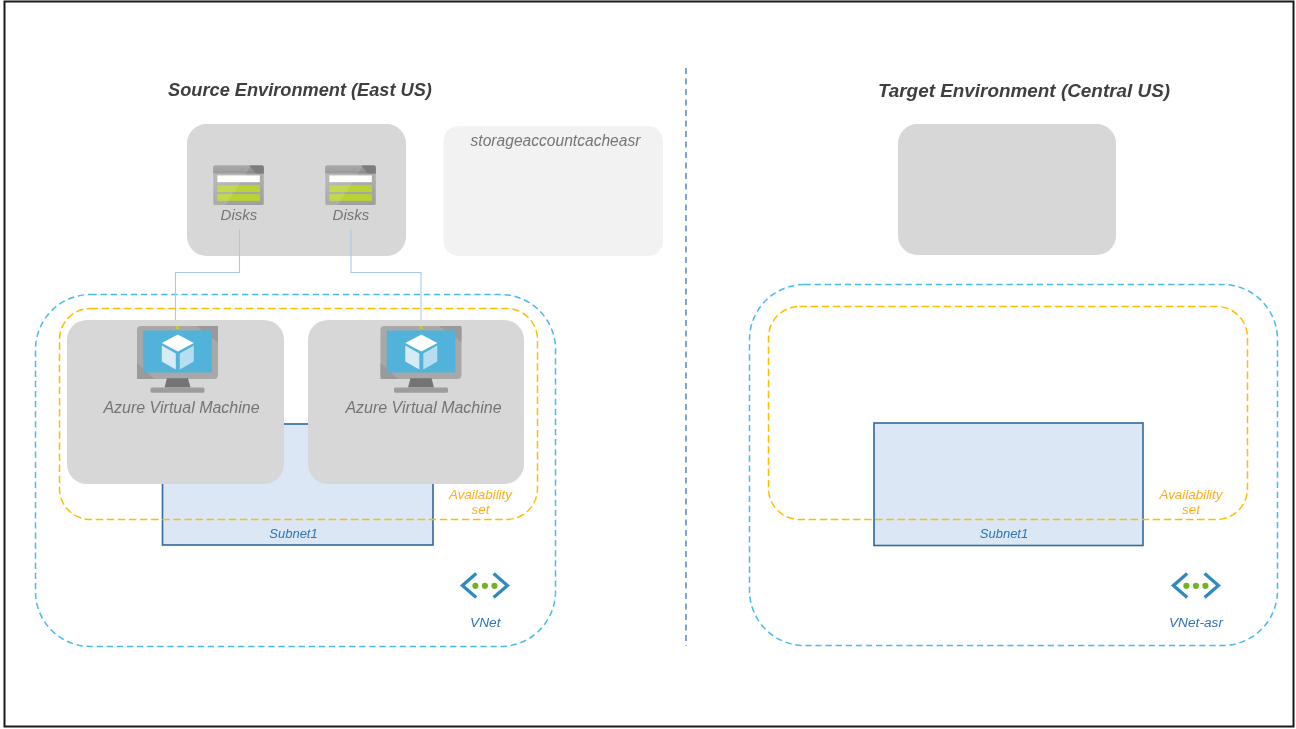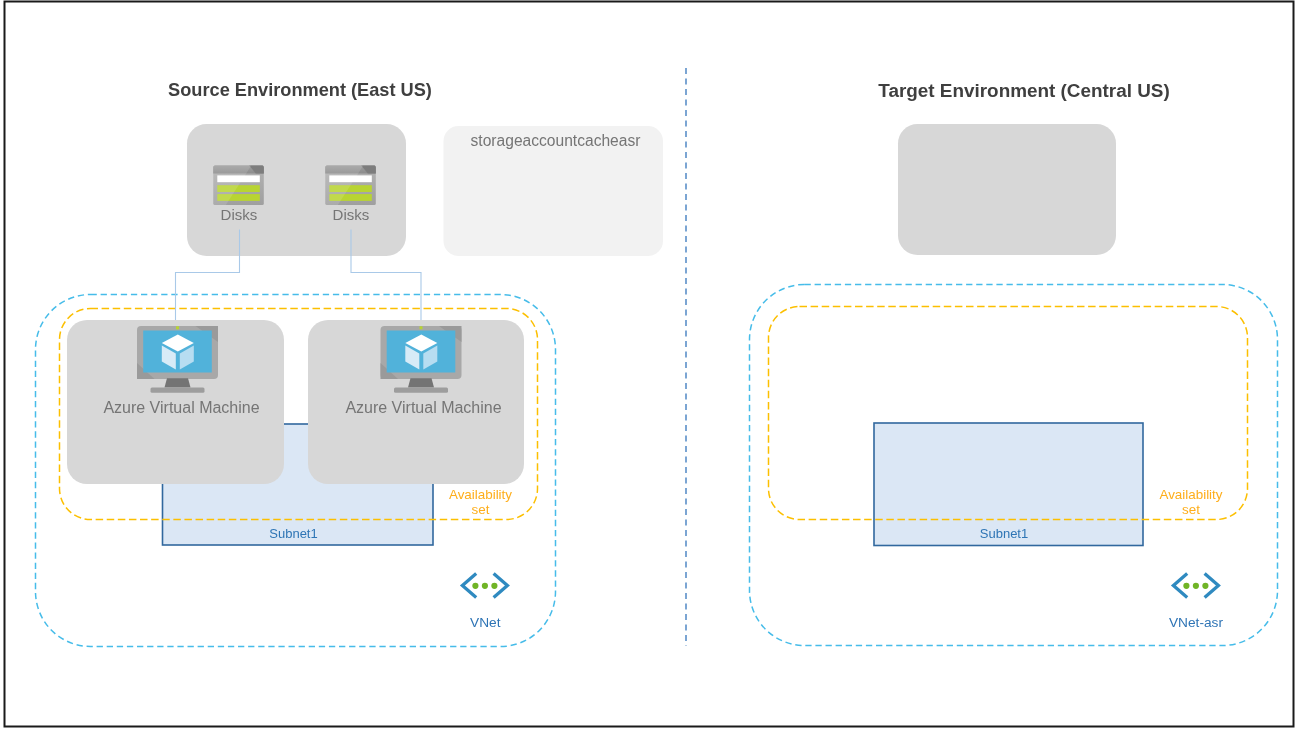--- a/index.html
+++ b/index.html
@@ -1,17 +1,17 @@
 <!DOCTYPE html>
 <html><head>
 <meta charset="utf-8">
 <style>
   html,body{margin:0;padding:0;background:#ffffff;}
   #stage{position:relative;width:1296px;height:729px;background:#ffffff;overflow:hidden;
-         font-family:"Liberation Sans", sans-serif;}
+         font-family:"Liberation Sans", sans-serif;font-style:italic;}
   svg{position:absolute;left:0;top:0;}
   text{font-family:"Liberation Sans", sans-serif;}
 </style>
 </head>
 <body>
 <div id="stage">
 <svg width="1296" height="729" viewBox="0 0 1296 729">
   <defs>
     <linearGradient id="frameGrad" x1="0" y1="0" x2="1" y2="1">
       <stop offset="0" stop-color="#b5b5b5"></stop>

